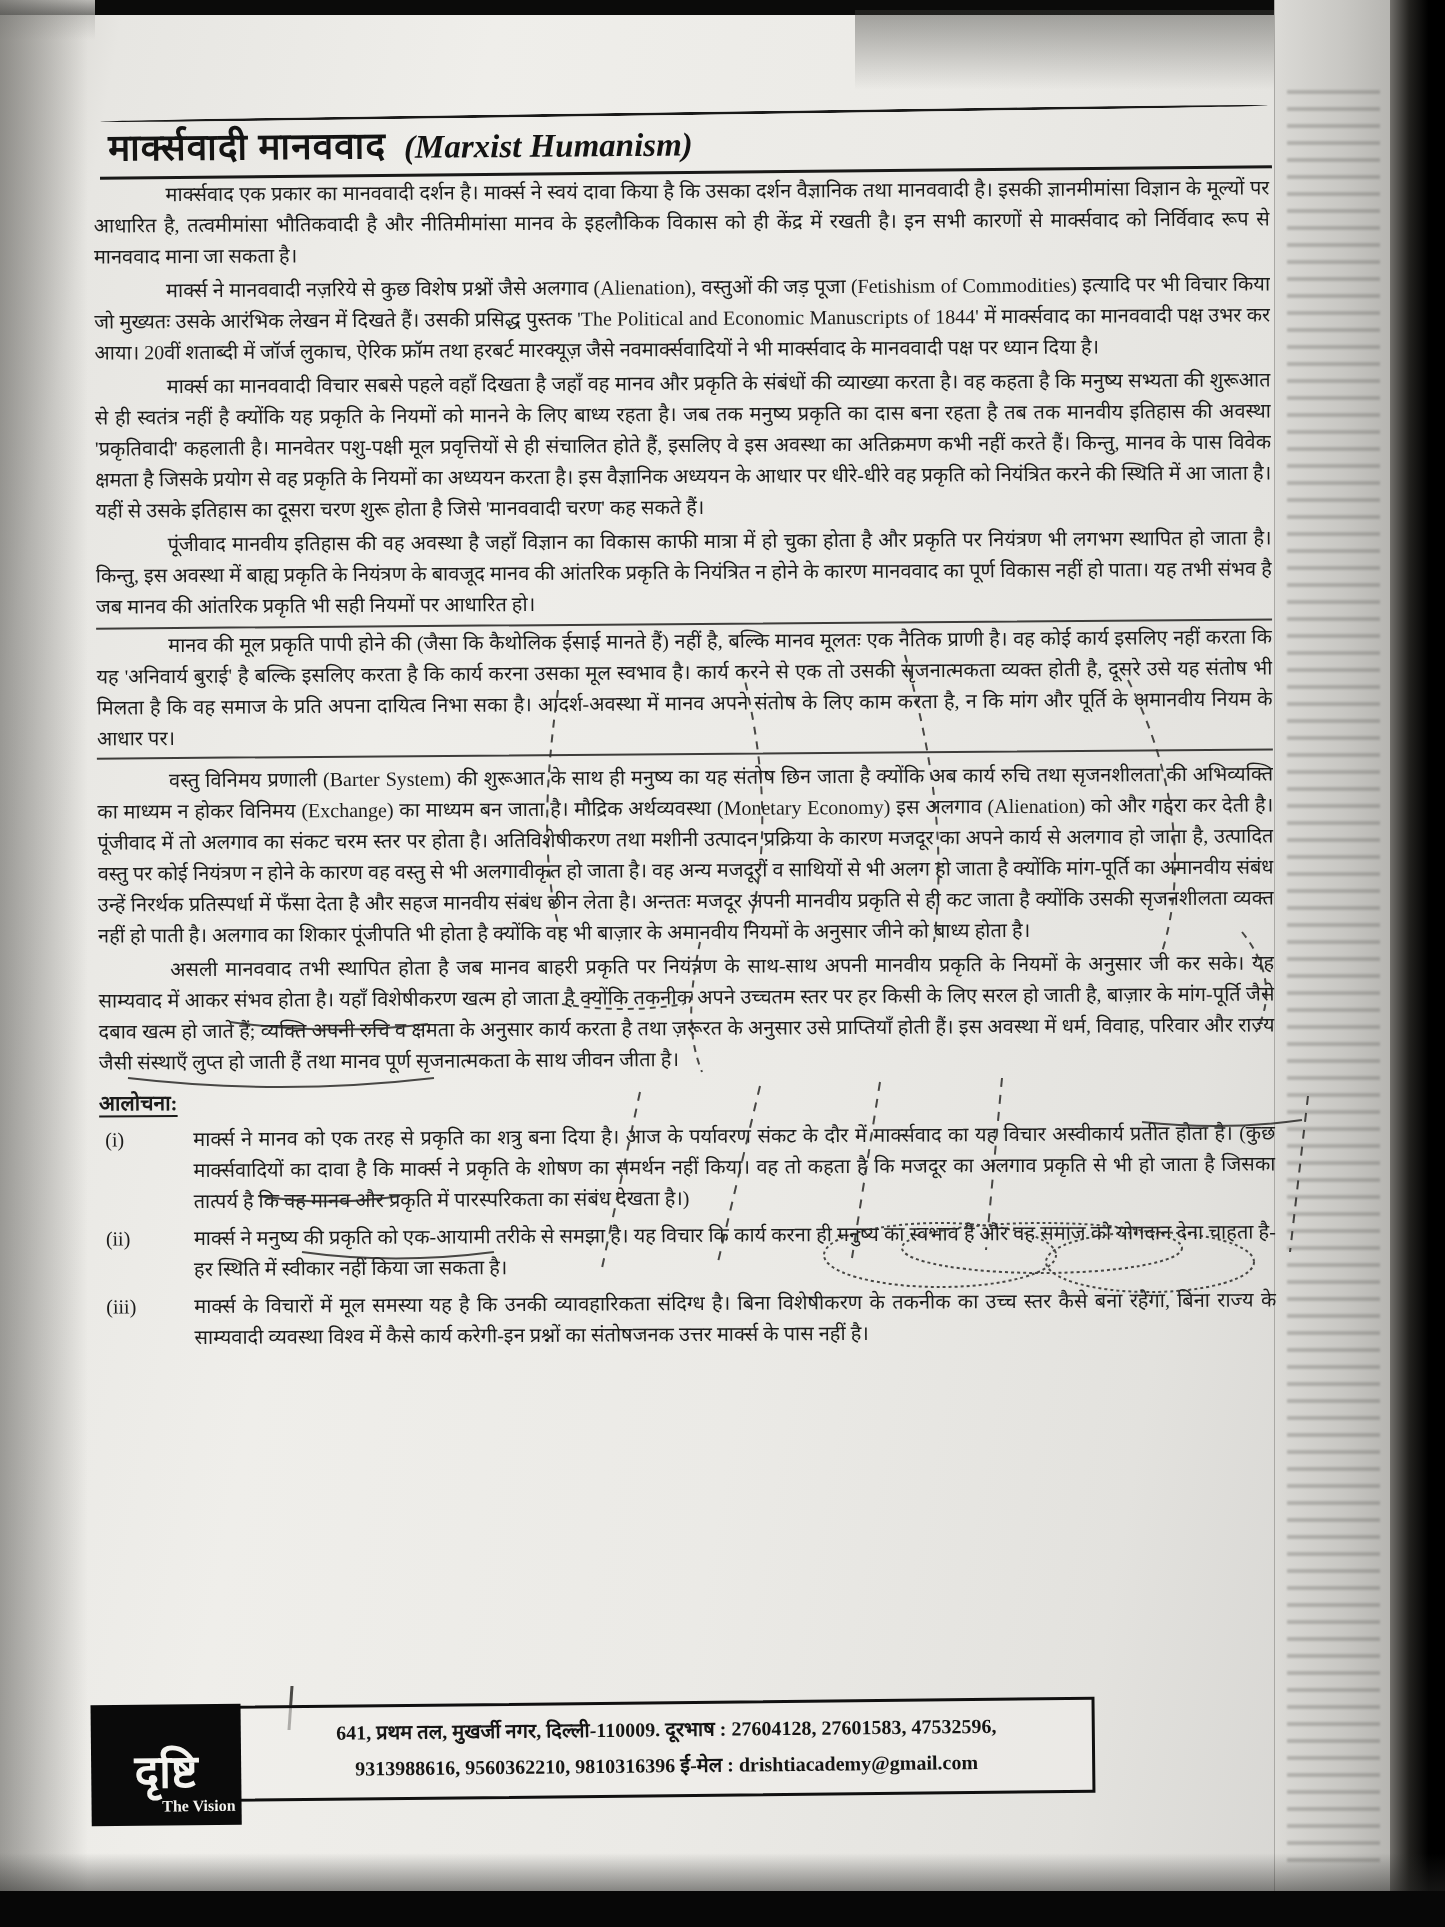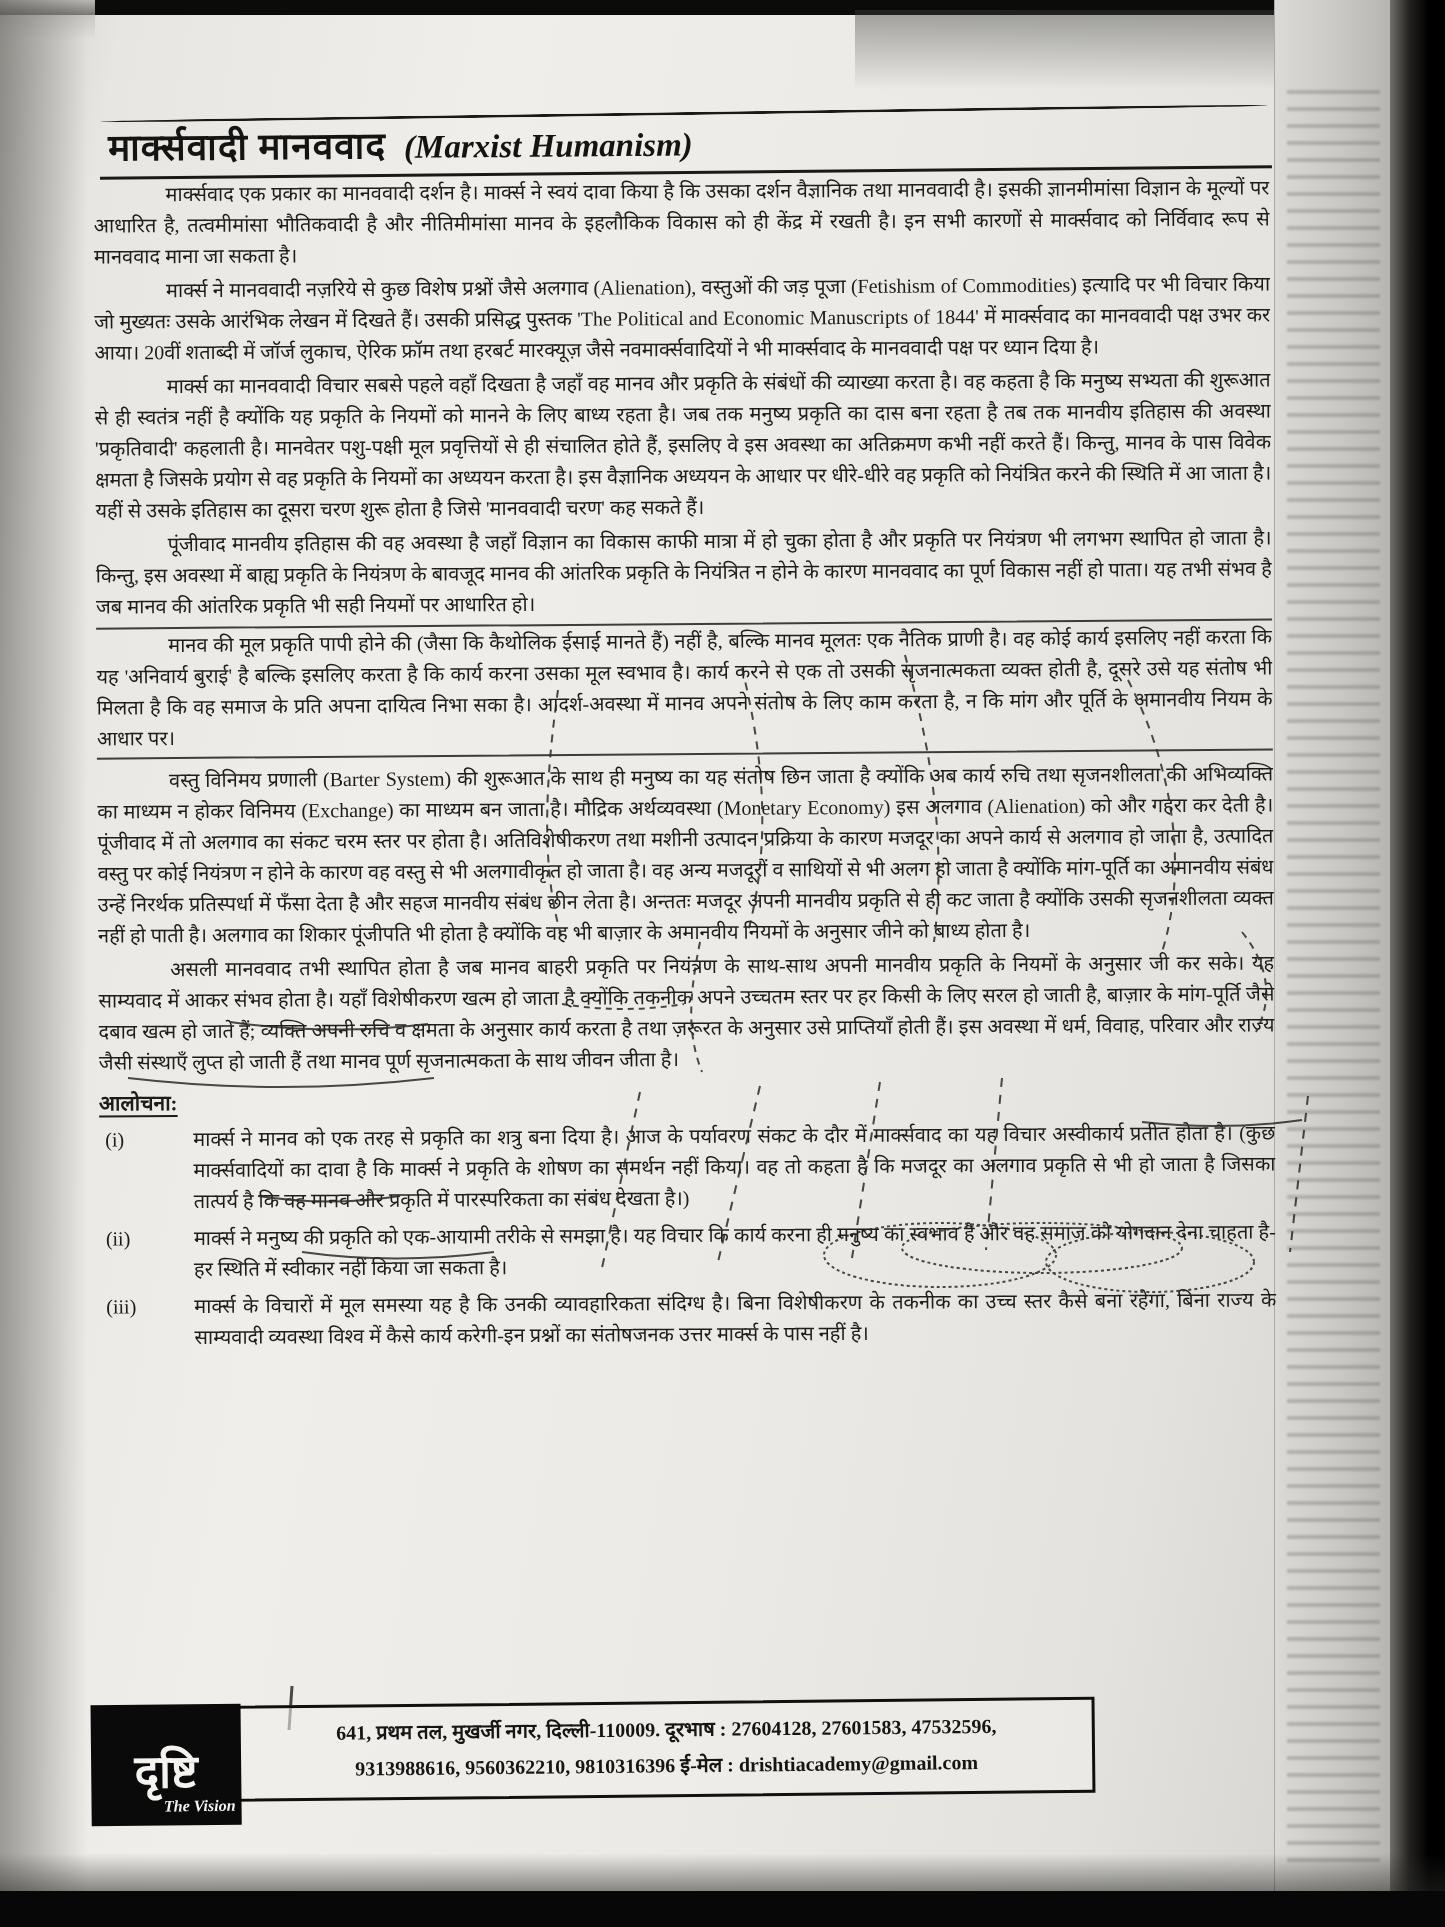--- a/index.html
+++ b/index.html
@@ -64,21 +64,21 @@
     position:absolute;top:1702px;left:95px;width:994px;height:90px;
     border:3px solid #101010;background:rgba(240,239,235,.6);
     display:flex;transform:rotate(-0.6deg);
   }
   .logo{
     flex:none;width:138px;margin:-5px 0 -26px -7px;background:#0a0a0a;color:#f4f3ef;
     display:flex;flex-direction:column;justify-content:center;align-items:center;
     padding:4px 6px;z-index:2;
   }
   .logo-hi{font-weight:bold;font-size:46px;line-height:50px;margin-top:32px;}
-  .logo-en{font-style:italic;font-weight:bold;font-size:16px;align-self:flex-end;}
+  .logo-en{font-weight:bold;font-size:16px;align-self:flex-end;}
   .footer-text{flex:1;text-align:center;padding-top:7px;font-weight:bold;font-size:20px;line-height:36px;color:#151514;}
   .pen{position:absolute;inset:0;pointer-events:none;}
 </style>
 </head>
 <body>
 
 <div class="photo">
   <div class="top-bar"></div>
   <div class="top-corner"></div>
   <div class="top-shadow"></div>

